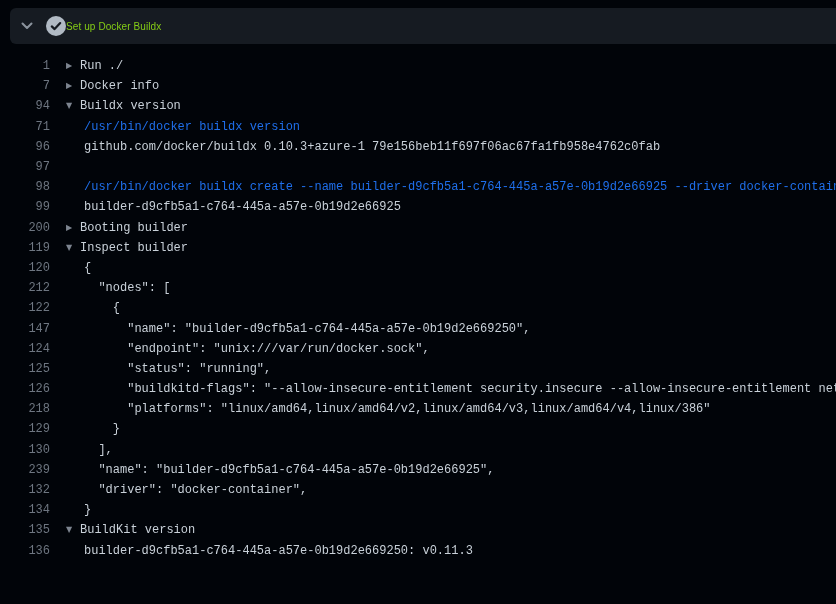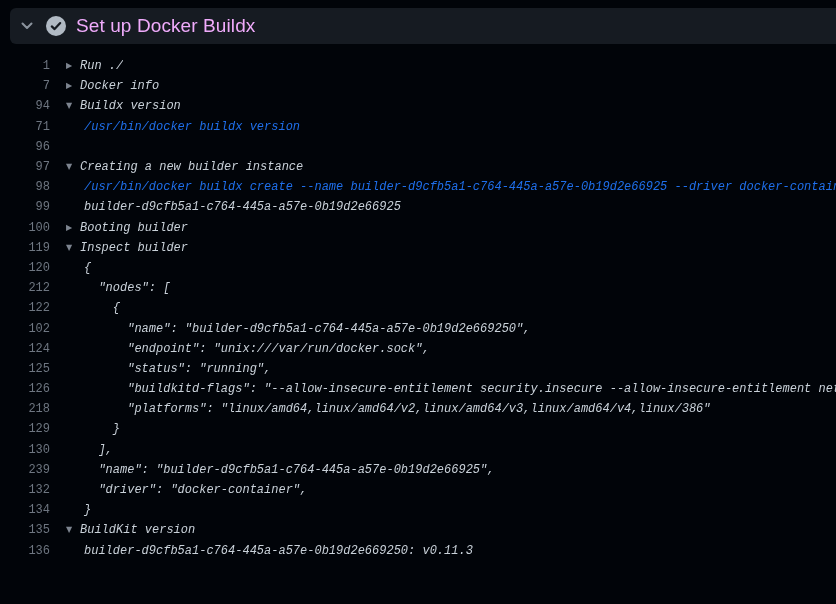--- a/index.html
+++ b/index.html
@@ -11,35 +11,35 @@
   
   .step-header{
     position:absolute;top:8px;left:10px;right:0;height:36px;
     background:#161b22;border-radius:6px 0 0 6px;
     display:flex;align-items:center;padding-left:9px;
     cursor:pointer;
   }
   .chev{width:16px;height:16px;display:flex;align-items:center;justify-content:center;}
   .status{width:20px;height:20px;margin-left:11px;display:flex;align-items:center;justify-content:center;}
   .step-title{
-    margin-left:10px;color:#f0abfc;font-size:19px;font-weight:400;letter-spacing:.1px;
+    color:#84cc16;font-size:10px;font-weight:400;letter-spacing:.1px;
   }
   
   .log{
     position:absolute;top:44px;left:0;right:0;bottom:0;
     padding-top:12px;
     font-family:"Liberation Mono","DejaVu Sans Mono",monospace;
     font-size:12px;
   }
   .log-line{display:flex;height:20.2px;align-items:center;}
   .ln{
     flex:0 0 50px;text-align:right;color:#6e7681;
     user-select:none;cursor:pointer;
   }
-  .lc{white-space:pre;overflow:hidden;color:#c9d1d9;font-style:italic;}
+  .lc{white-space:pre;overflow:hidden;color:#c9d1d9;}
   .log-line.group .lc{padding-left:16px;cursor:pointer;}
   .log-line.output .lc{padding-left:34px;}
   .log-line.output.cmd .lc{color:#1f6feb;}
   .arrow{
     display:inline-block;width:14px;
     font-size:8px;color:#7d8590;
     font-family:"DejaVu Sans", sans-serif;
     vertical-align:1px;
   }
 </style>
@@ -74,55 +74,55 @@
       <div class="log-line group">
         <span class="ln">94</span>
         <span class="lc"><span class="arrow">▼</span>Buildx version</span>
       </div>
       <div class="log-line output cmd">
         <span class="ln">71</span>
         <span class="lc">/usr/bin/docker buildx version</span>
       </div>
       <div class="log-line output">
         <span class="ln">96</span>
+        <span class="lc">github.com/docker/buildx 0.10.3+azure-1 79e156beb11f697f06ac67fa1fb958e4762c0fab</span>
       </div>
       <div class="log-line group">
         <span class="ln">97</span>
-        <span class="lc"><span class="arrow">▼</span>Creating a new builder instance</span>
       </div>
       <div class="log-line output cmd">
         <span class="ln">98</span>
         <span class="lc">/usr/bin/docker buildx create --name builder-d9cfb5a1-c764-445a-a57e-0b19d2e66925 --driver docker-container</span>
       </div>
       <div class="log-line output">
         <span class="ln">99</span>
         <span class="lc">builder-d9cfb5a1-c764-445a-a57e-0b19d2e66925</span>
       </div>
       <div class="log-line group">
-        <span class="ln">100</span>
+        <span class="ln">200</span>
         <span class="lc"><span class="arrow">▶</span>Booting builder</span>
       </div>
       <div class="log-line group">
         <span class="ln">119</span>
         <span class="lc"><span class="arrow">▼</span>Inspect builder</span>
       </div>
       <div class="log-line output">
         <span class="ln">120</span>
         <span class="lc">{</span>
       </div>
       <div class="log-line output">
         <span class="ln">212</span>
         <span class="lc">  "nodes": [</span>
       </div>
       <div class="log-line output">
         <span class="ln">122</span>
         <span class="lc">    {</span>
       </div>
       <div class="log-line output">
-        <span class="ln">102</span>
+        <span class="ln">147</span>
         <span class="lc">      "name": "builder-d9cfb5a1-c764-445a-a57e-0b19d2e669250",</span>
       </div>
       <div class="log-line output">
         <span class="ln">124</span>
         <span class="lc">      "endpoint": "unix:///var/run/docker.sock",</span>
       </div>
       <div class="log-line output">
         <span class="ln">125</span>
         <span class="lc">      "status": "running",</span>
       </div>

